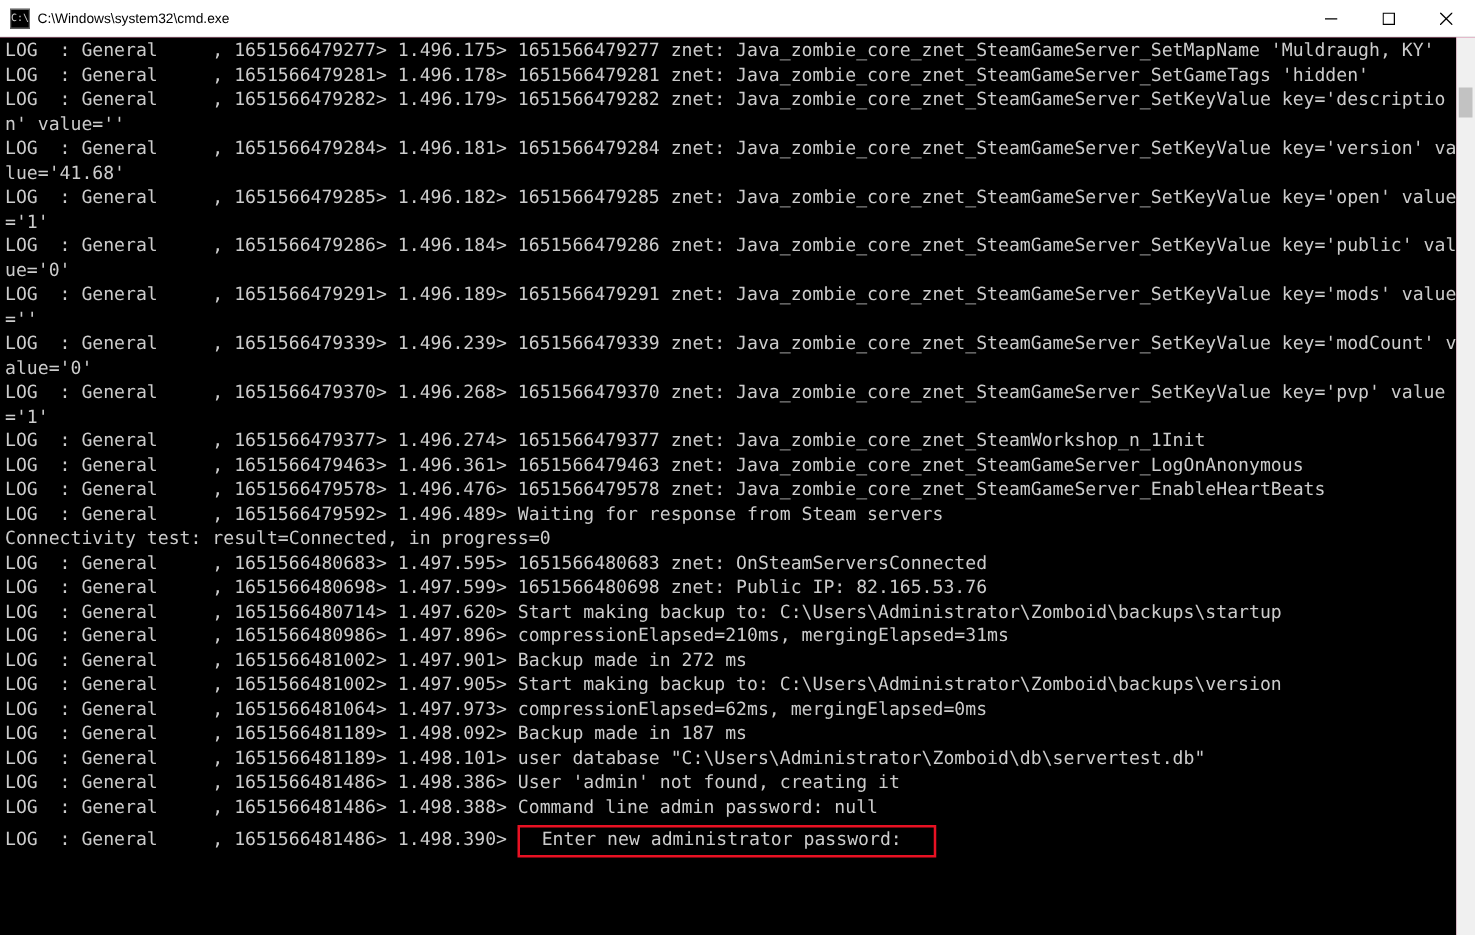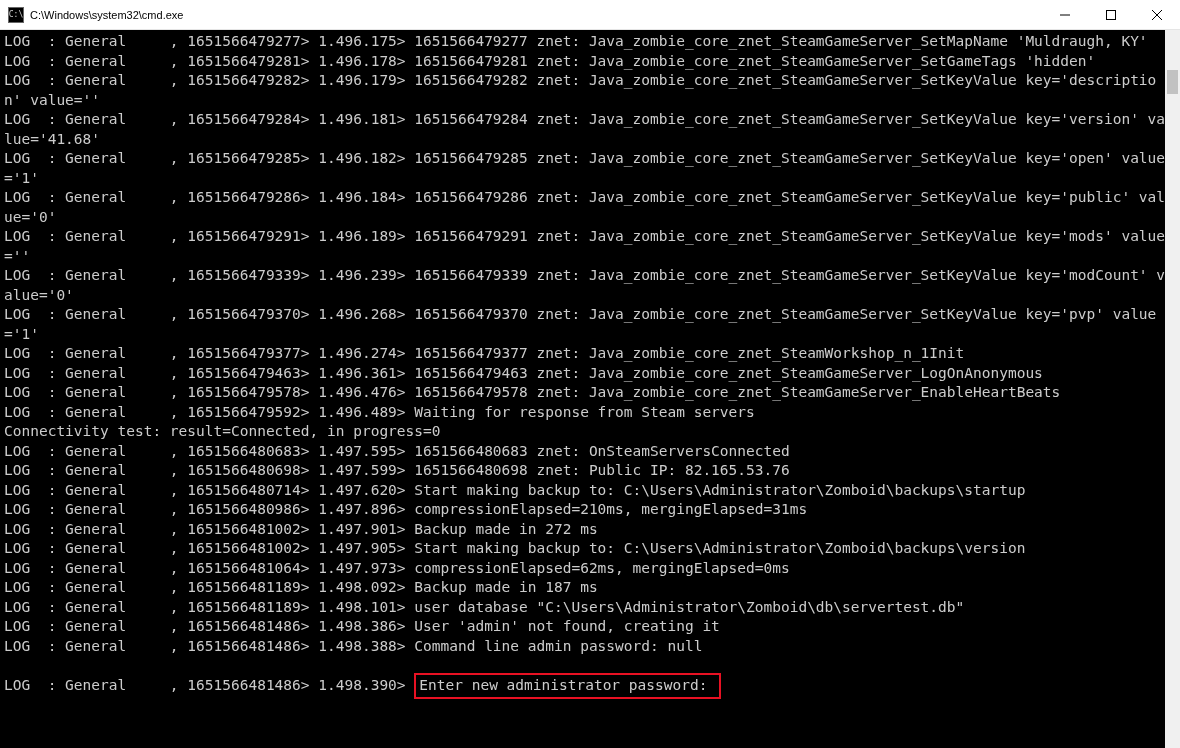--- a/index.html
+++ b/index.html
@@ -75,23 +75,23 @@
     position: absolute;
     left: 2px;
     right: 2px;
     top: 40px;
     height: 24px;
     background: #c2c2c2;
   }
   .log-line { display: block; }
   .highlight {
     border: 2px solid #e81123;
-    padding: 1px 3px;
+    padding: 1px 17px;
     display: inline-block;
-    margin-top: 17px;
+    margin-top: 4px;
   }
 </style>
 </head>
 <body>
 
 <div class="titlebar">
   <span class="app-icon">C:\</span>
   <span class="title">C:\Windows\system32\cmd.exe</span>
   <span class="spacer"></span>
   <div class="win-btn">

